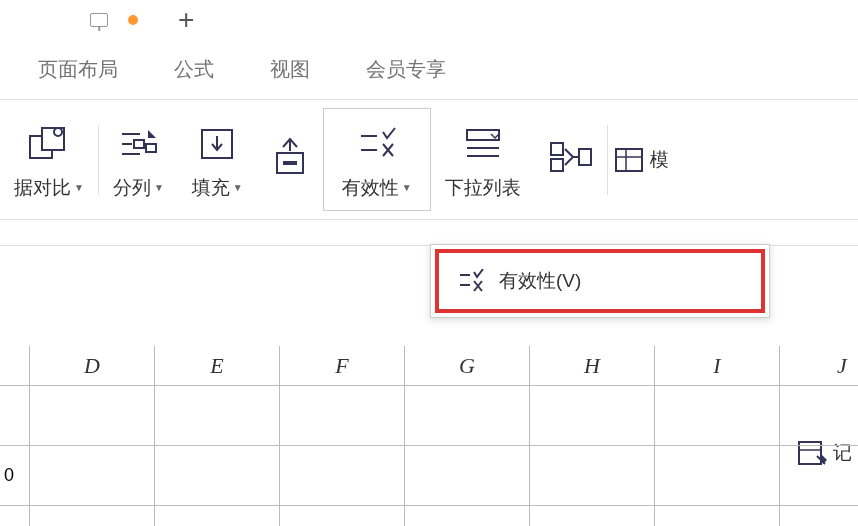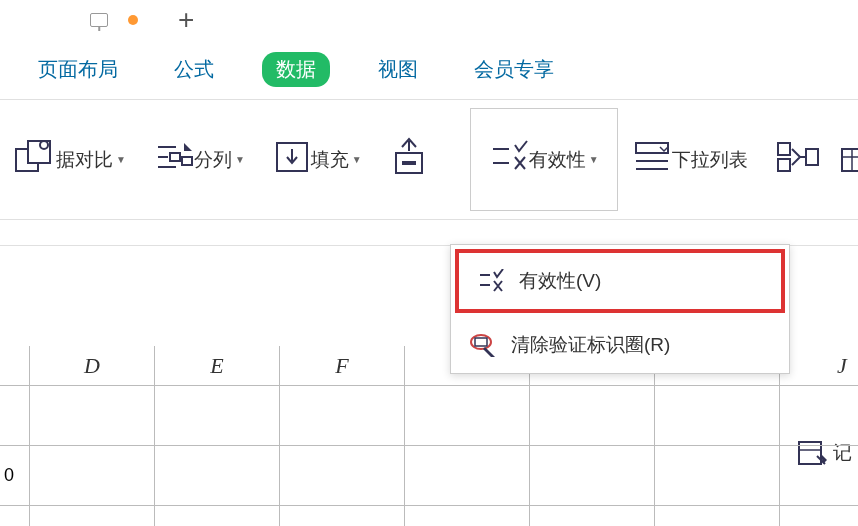--- a/index.html
+++ b/index.html
@@ -8,34 +8,34 @@
     
     .title-bar { height: 40px; display: flex; align-items: center; padding-left: 90px; background: #fff; }
     .title-item { display: flex; align-items: center; margin-right: 40px; }
     .presentation-icon { width: 18px; height: 14px; border: 1.5px solid #999; border-radius: 2px; position: relative; }
     .presentation-icon::after { content: ""; position: absolute; bottom: -5px; left: 50%; transform: translateX(-50%); width: 1.5px; height: 4px; background: #999; }
     .dot-orange { width: 10px; height: 10px; background: #ff9933; border-radius: 50%; margin-left: 20px; }
     .plus-icon { font-size: 28px; color: #555; font-weight: 300; }
     
     
     .ribbon-tabs { height: 60px; display: flex; align-items: center; padding: 0 30px; gap: 40px; border-bottom: 1px solid #e0e0e0; }
-    .tab { font-size: 20px; color: #0369a1; padding: 4px 8px; cursor: pointer; }
+    .tab { font-size: 20px; color: #737373; padding: 4px 8px; cursor: pointer; }
     .tab.active { background: #22bb66; color: #fff; border-radius: 14px; padding: 4px 14px; }
     
     
     .toolbar { height: 120px; display: flex; align-items: center; padding: 8px 0; border-bottom: 1px solid #e0e0e0; }
-    .tool-group { display: flex; flex-direction: row; align-items: center; justify-content: center; padding: 0 14px; height: 100%; }
+    .tool-group { display: flex; flex-direction: column; align-items: center; justify-content: center; padding: 0 14px; height: 100%; }
     .tool-group .icon-box { height: 50px; display: flex; align-items: center; justify-content: center; margin-bottom: 6px; }
     .tool-label { font-size: 19px; color: #333; white-space: nowrap; display: flex; align-items: center; }
     .tool-label .caret { margin-left: 3px; color: #666; font-size: 10px; }
     .divider { width: 1px; height: 70px; background: #e0e0e0; }
-    .tool-group.highlighted { border: 1px solid #ccc; padding: 0 18px; margin-left: 28px; }
-    
-    
-    .dropdown { position: absolute; top: 244px; left: 450px; width: 340px; background: #fff; border: 1px solid #ccc; box-shadow: 0 2px 8px rgba(0,0,0,0.15); z-index: 10; }
+    .tool-group.highlighted { border: 1px solid #ccc; padding: 0 18px; }
+    
+    
+    .dropdown { position: absolute; top: 244px; left: 430px; width: 340px; background: #fff; border: 1px solid #ccc; box-shadow: 0 2px 8px rgba(0,0,0,0.15); z-index: 10; }
     .dropdown-item { display: flex; align-items: center; padding: 14px 18px; font-size: 19px; color: #333; cursor: pointer; }
     .dropdown-item.boxed { border: 4px solid #dd3333; margin: 4px; }
     .dropdown-item .d-icon { width: 28px; height: 28px; margin-right: 14px; display: flex; align-items: center; justify-content: center; }
     
     
     .sheet-area { position: relative; }
     .col-headers { display: flex; height: 40px; border-bottom: 1px solid #bbb; }
     .col-header { flex: 0 0 125px; border-right: 1px solid #bbb; display: flex; align-items: center; justify-content: center; font-family: "Times New Roman", serif; font-size: 22px; font-style: italic; color: #333; }
     .col-header:first-child { flex: 0 0 30px; }
     .sheet-rows { }
@@ -55,21 +55,20 @@
   <div class="title-item">
     <div class="presentation-icon"></div>
     <div class="dot-orange"></div>
   </div>
   <div class="title-item plus-icon">+</div>
 </div>
 
 <div class="ribbon-tabs">
   <div class="tab">页面布局</div>
   <div class="tab">公式</div>
-  <div class="tab active">数据</div>
   <div class="tab">视图</div>
   <div class="tab">会员专享</div>
 </div>
 
 <div class="toolbar">
   <div class="tool-group">
     <div class="icon-box">
       <svg width="42" height="36" viewBox="0 0 42 36">
           <rect x="2" y="10" width="22" height="22" fill="none" stroke="#335" stroke-width="2"></rect>
           <rect x="14" y="2" width="22" height="22" fill="#fff" stroke="#335" stroke-width="2"></rect>
@@ -188,30 +187,20 @@
   <div class="dropdown-item boxed">
     <div class="d-icon">
       <svg width="26" height="24" viewBox="0 0 26 24">
           <line x1="2" y1="6" x2="12" y2="6" stroke="#335" stroke-width="2"></line>
           <path d="M16 3 L19 8 L25 0" fill="none" stroke="#335" stroke-width="2"></path>
           <line x1="2" y1="16" x2="12" y2="16" stroke="#335" stroke-width="2"></line>
           <path d="M16 12 L24 22 M24 12 L16 22" fill="none" stroke="#335" stroke-width="2"></path>
         </svg>
     </div>
     <span>有效性(V)</span>
-  </div>
-  <div class="dropdown-item">
-    <div class="d-icon">
-      <svg width="28" height="24" viewBox="0 0 28 24">
-          <ellipse cx="12" cy="9" rx="10" ry="7" fill="none" stroke="#c44" stroke-width="2"></ellipse>
-          <rect x="6" y="5" width="12" height="8" fill="none" stroke="#335" stroke-width="1.5"></rect>
-          <path d="M16 14 L26 24 L22 24 L14 16 Z" fill="#335"></path>
-        </svg>
-    </div>
-    <span>清除验证标识圈(R)</span>
   </div>
 </div>
 
 <div class="formula-bar"></div>
 
 <div class="sheet-area" style="margin-top:100px;">
   <div class="col-headers">
     <div class="col-header"></div>
     <div class="col-header">D</div>
     <div class="col-header">E</div>

